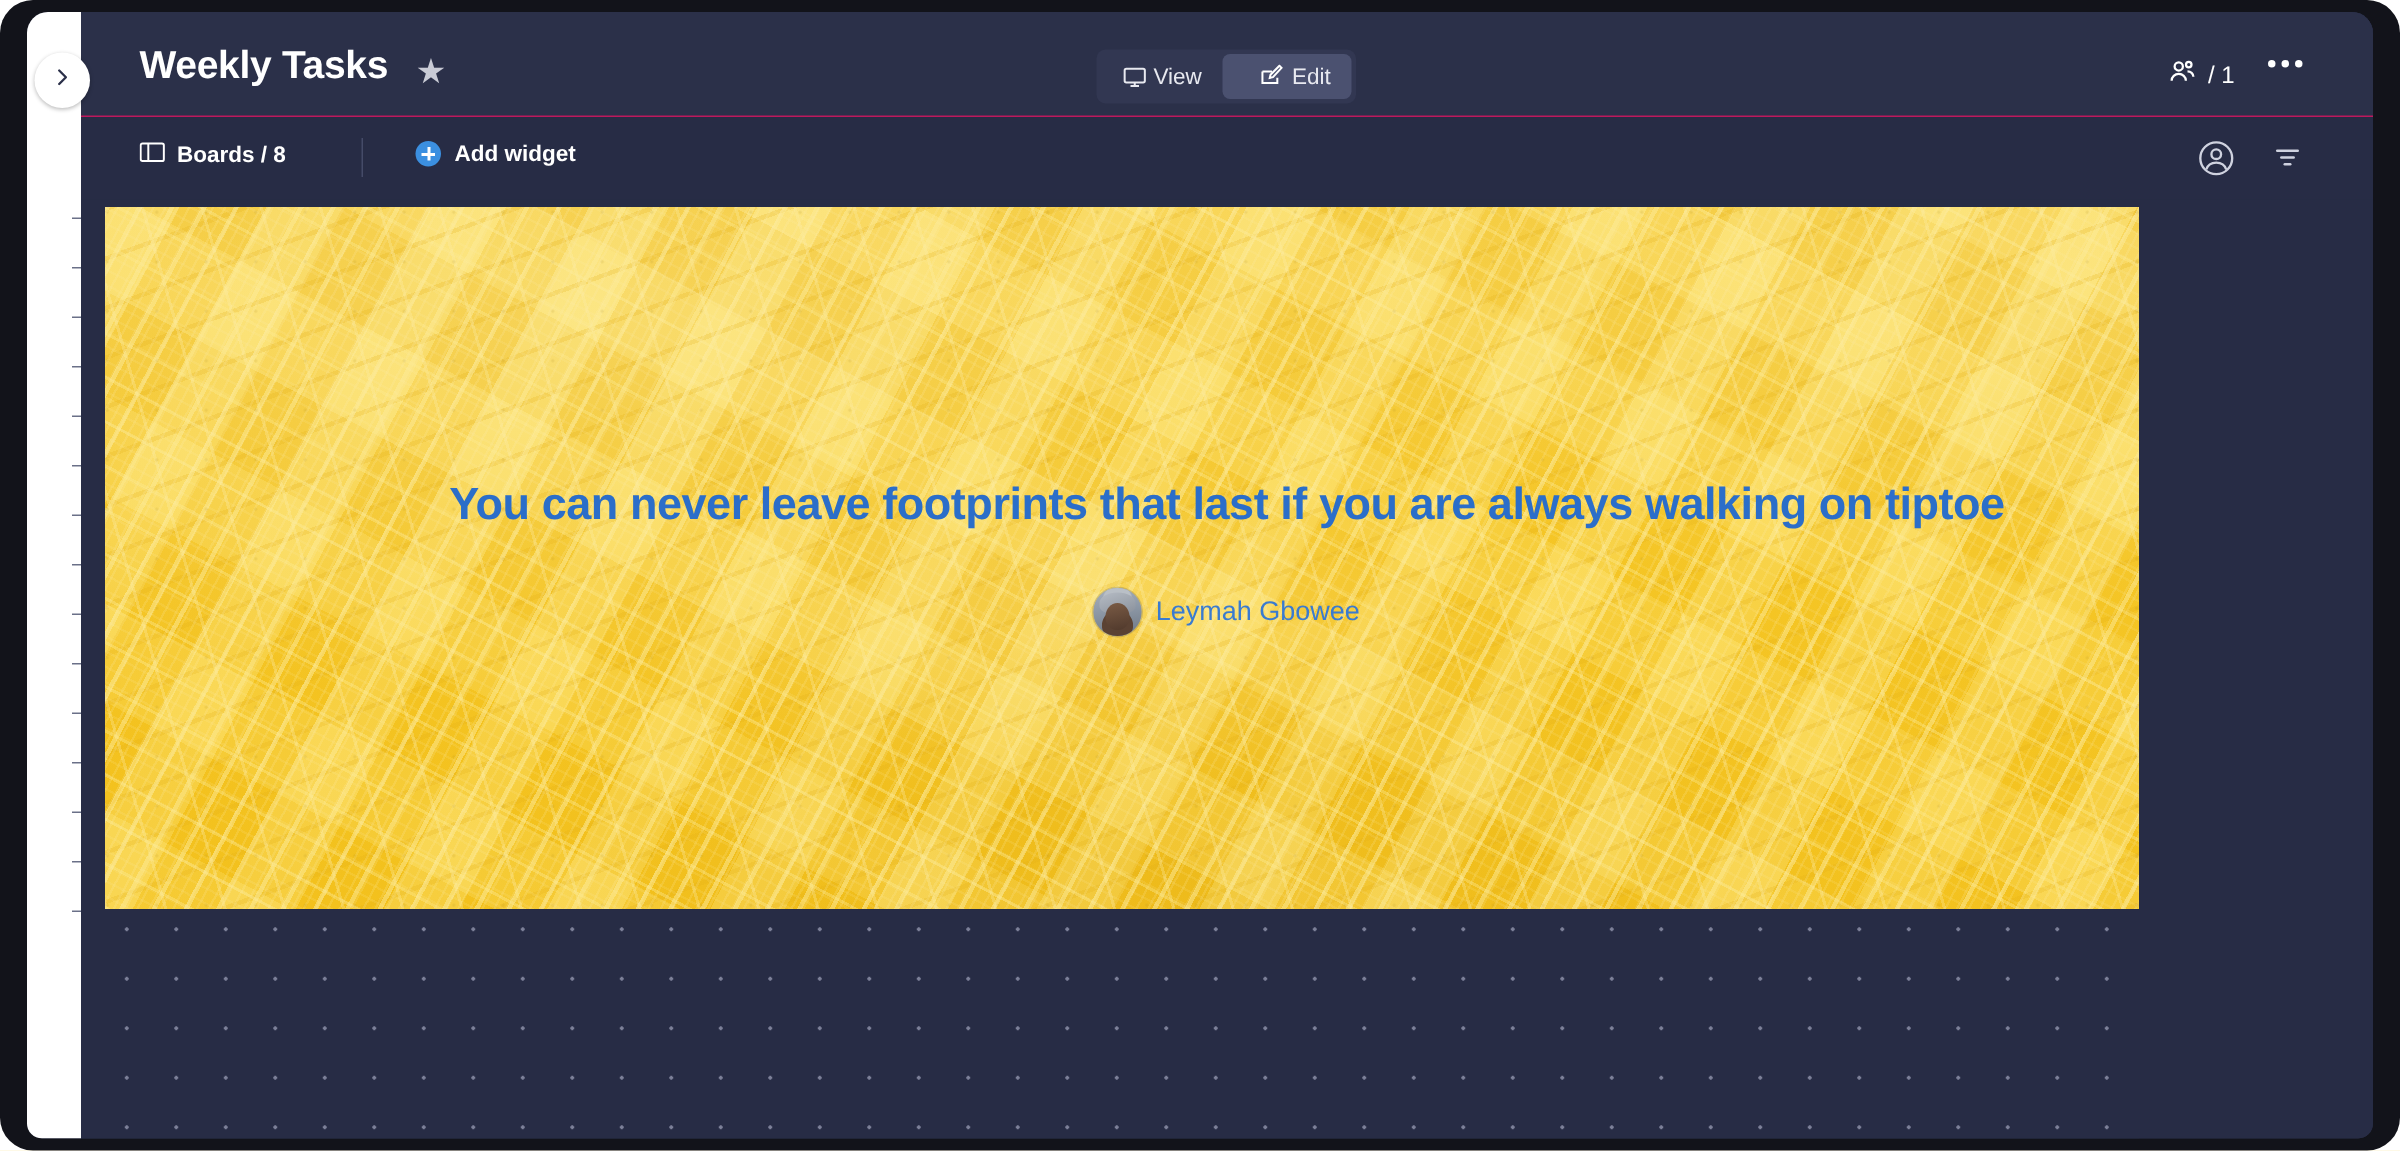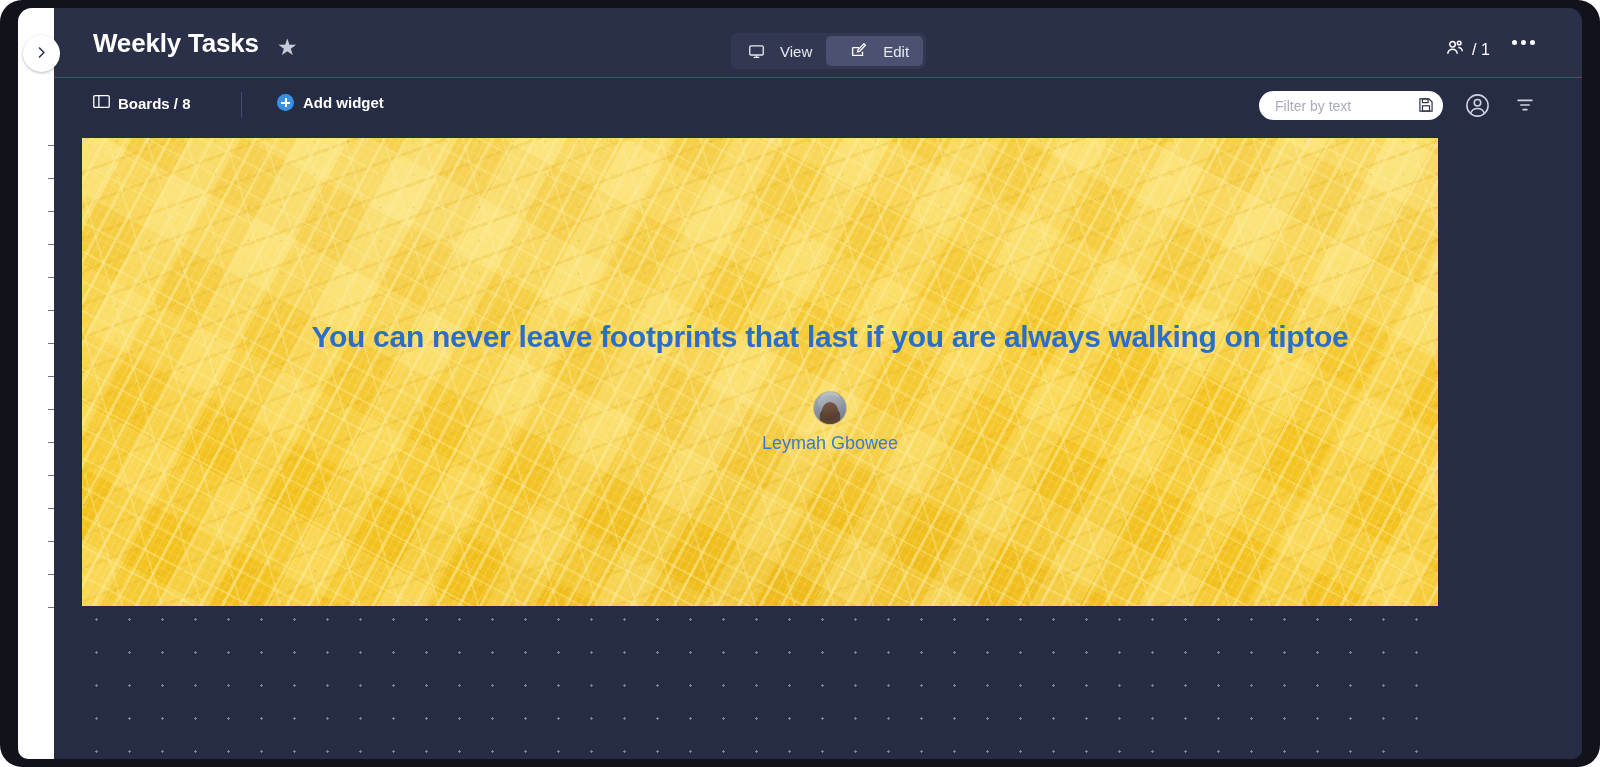--- a/index.html
+++ b/index.html
@@ -84,21 +84,21 @@
     background: #323752;
     border-radius: 6px;
     display: flex;
     align-items: center;
     padding: 3px;
   }
   .mode-btn {
     height: 30px;
     display: flex;
     align-items: center;
-    gap: 15px;
+    gap: 4px;
     padding: 0 14px;
     border-radius: 5px;
     color: #e8e9f0;
     font-size: 15px;
     cursor: pointer;
     background: transparent;
     border: none;
     font-family: "Liberation Sans", sans-serif;
   }
   .mode-btn.active {
@@ -206,21 +206,21 @@
   }
   #filter-icon-btn {
     position: absolute;
     left: 1461px; top: 17px;
     cursor: pointer;
   }
 
   
   #canvas {
     position: absolute;
-    left: 12px; top: 125px;
+    left: 0; top: 125px;
     width: 1372px; height: 626px;
     background-color: #272c45;
     background-image: radial-gradient(#7d8199 1.1px, transparent 1.2px);
     background-size: 33px 33px;
     background-position: 14px 8px;
     overflow: hidden;
   }
 
   
   #quote-widget {
@@ -287,21 +287,20 @@
     color: #2b6ec9;
     letter-spacing: -0.3px;
     line-height: 1.25;
     padding: 0 40px;
   }
   #quote-attribution {
     margin-top: 36px;
     display: inline-flex;
     align-items: center;
     gap: 9px;
-    flex-direction: column;
   }
   #author-avatar {
     width: 32px; height: 32px;
     border-radius: 50%;
     flex: none;
     overflow: hidden;
     position: relative;
     background: #8e9aa8;
     box-shadow: 0 0 0 1px rgba(90,90,90,.25);
   }
@@ -414,30 +413,20 @@
           <span>Boards / 8</span>
         </div>
 
         <div id="toolbar-divider"></div>
 
         <div id="add-widget-btn" style="left:223px;">
           <span id="plus-circle"></span>
           <span>Add widget</span>
         </div>
 
-        <div id="filter-input-wrap">
-          <input id="filter-input" type="text" placeholder="Filter by text" style="">
-          <span id="save-filter-icon">
-            <svg width="16" height="16" viewBox="0 0 20 20" fill="none" stroke="#2d3148" stroke-width="1.5">
-              <path d="M2.4 2.4h11.3l3.9 3.9v11.3H2.4z"></path>
-              <rect x="5.6" y="2.4" width="7" height="4.6"></rect>
-              <rect x="5.6" y="11" width="8.8" height="6.6"></rect>
-            </svg>
-          </span>
-        </div>
 
         <div id="account-icon-btn">
           <svg width="25" height="25" viewBox="0 0 24 24" fill="none" stroke="#cfd2df" stroke-width="1.5">
             <circle cx="12" cy="12" r="10.2"></circle>
             <circle cx="12" cy="9.4" r="3.1"></circle>
             <path d="M5.6 19.2c.9-2.8 3.4-4.4 6.4-4.4s5.5 1.6 6.4 4.4"></path>
           </svg>
         </div>
 
         <div id="filter-icon-btn">

